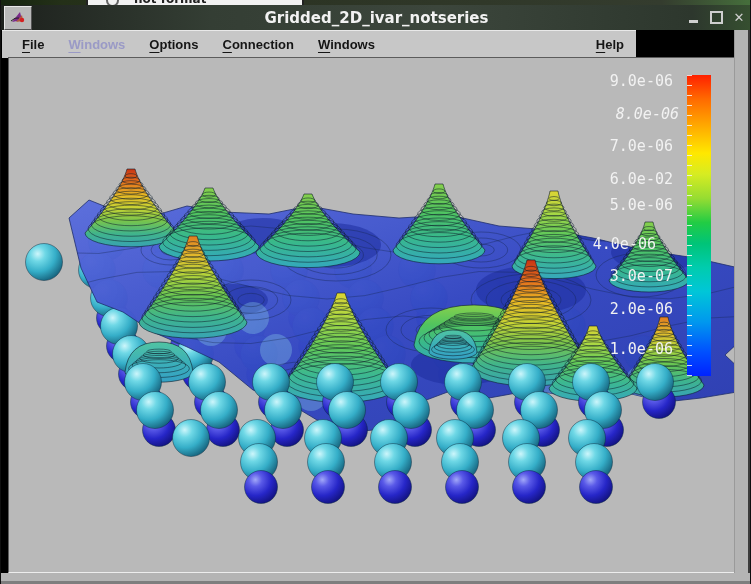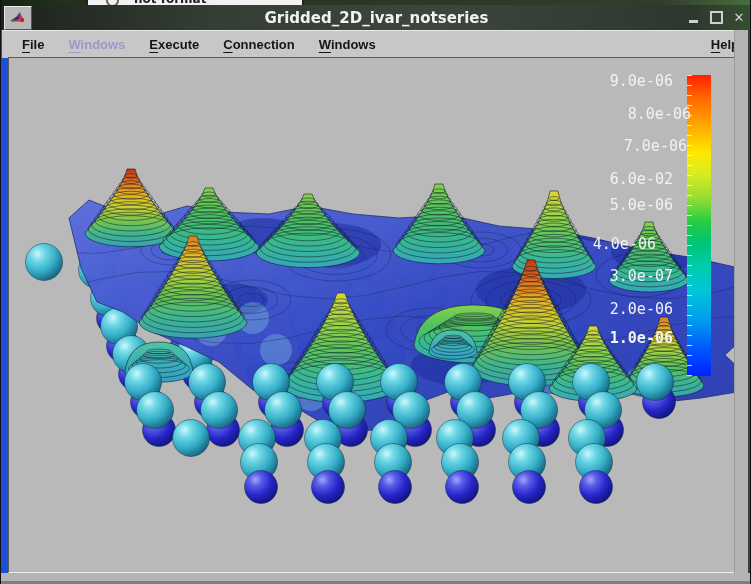--- a/index.html
+++ b/index.html
@@ -1,16 +1,16 @@
 <!DOCTYPE html>
 <html><head>
 <meta charset="utf-8">
 <style>
   html,body{margin:0;padding:0;background:#555;font-family:"Liberation Sans",sans-serif;}
-  #win{position:relative;width:751px;height:584px;background:#1d4ed8;overflow:hidden;
+  #win{position:relative;width:751px;height:584px;background:#000000;overflow:hidden;
        border-left:1px solid #101010;border-right:1px solid #101010;box-sizing:border-box;}
   
   #behind{position:absolute;left:0;top:0;width:751px;height:5px;
           background:linear-gradient(90deg,#15240f 0%,#243018 8%,#2c3424 40%,#343c2e 88%,#46703c 100%);}
   #behind .frag{position:absolute;left:85px;top:0;width:214px;height:5px;background:#f2f2f2;
                 overflow:hidden;border-left:2px solid #222;border-right:2px solid #222;}
   #behind .frag span{position:absolute;top:-8px;left:46px;font:bold 12px "DejaVu Sans",sans-serif;color:#222;}
   #behind .frag .ring{position:absolute;left:18px;top:-6px;width:9px;height:9px;border:2px solid #666;border-radius:50%;}
   
   #titlebar{position:absolute;left:0;top:5px;width:751px;height:25px;
@@ -19,21 +19,21 @@
   #appicon{position:absolute;left:3px;top:1px;width:26px;height:22px;background:#b9b9b9;
     border-top:1px solid #e8e8e8;border-left:1px solid #e8e8e8;border-right:1px solid #555;border-bottom:1px solid #555;
     display:flex;align-items:center;justify-content:center;}
   #title{flex:1;text-align:center;color:#f2f2f2;font:bold 15px "DejaVu Sans",sans-serif;letter-spacing:0px;}
   #wbtns{position:absolute;right:6px;top:0;height:25px;display:flex;align-items:center;gap:9px;}
   .wbtn{width:14px;height:14px;display:flex;align-items:center;justify-content:center;color:#cfcfcf;cursor:pointer;}
   .glyph-min{width:9px;height:0;border-bottom:3px solid #cfcfcf;margin-top:7px;}
   .glyph-max{width:9px;height:9px;border:2px solid #cfcfcf;}
   .glyph-x{font:bold 13px "DejaVu Sans",sans-serif;}
   
-  #menubar{position:absolute;left:1px;top:30px;width:749px;height:27px;background:#c7c7c7;
+  #menubar{position:absolute;left:1px;top:30px;width:634px;height:27px;background:#c7c7c7;
     border-top:1px solid #e9e9e9;display:flex;align-items:center;}
   .mitem{display:inline-block;font:bold 13px "Liberation Sans",sans-serif;color:#151515;
     padding:2px 4px;margin-left:16px;cursor:pointer;}
   .mitem::first-letter{text-decoration:underline;text-underline-offset:3px;}
   .mitem.disabled{color:#9a9ac6;}
   .mitem.help{margin-left:auto;margin-right:8px;}
   
   #canvas{position:absolute;left:7px;top:57px;width:726px;height:514px;background:#b9b9b9;
     border-top:1px solid #5c5c5c;border-left:1px solid #5c5c5c;
     border-bottom:1px solid #ededed;border-right:1px solid #ededed;}
@@ -78,21 +78,21 @@
         </div>
       <div class="wbtn glyph-x">
           <span>✕</span>
         </div>
     </div>
   </div>
 
   <div id="menubar">
     <span class="mitem">File</span>
     <span class="mitem disabled">Windows</span>
-    <span class="mitem">Execute</span>
+    <span class="mitem">Options</span>
     <span class="mitem">Connection</span>
     <span class="mitem">Windows</span>
     <span class="mitem help">Help</span>
   </div>
 
   <div id="canvas">
     <svg id="scene" width="726" height="514" viewBox="8 58 726 514" preserveAspectRatio="none">
         <defs>
           <radialGradient id="gCyan" cx="33%" cy="28%" r="78%">
             <stop offset="0%" stop-color="#cdf6fb"></stop>
@@ -580,25 +580,25 @@
       <div class="cbtick" style="top: 240px;"></div>
       <div class="cbtick" style="top: 250px;"></div>
       <div class="cbtick" style="top: 260px;"></div>
       <div class="cbtick" style="top: 270px;"></div>
       <div class="cbtick" style="top: 280px;"></div>
       <div class="cbtick" style="top: 290px;"></div>
       <div class="cbtick" style="top: 300px;"></div>
     </div>
   <div id="cblabels">
       <div class="cblabel" style="top: 72px; right: 77px;">9.0e-06</div>
-      <div class="cblabel" style="top: 104.5px; right: 59px;">8.0e-06</div>
-      <div class="cblabel" style="top: 137px; right: 63px;">7.0e-06</div>
+      <div class="cblabel" style="top: 104.5px; right: 71px; font-style: italic;">8.0e-06</div>
+      <div class="cblabel" style="top: 137px; right: 77px;">7.0e-06</div>
       <div class="cblabel" style="top: 169.5px; right: 77px;">6.0e-02</div>
       <div class="cblabel" style="top: 196px; right: 77px;">5.0e-06</div>
       <div class="cblabel" style="top: 234.5px; right: 94px;">4.0e-06</div>
       <div class="cblabel" style="top: 267px; right: 77px;">3.0e-07</div>
       <div class="cblabel" style="top: 299.5px; right: 77px;">2.0e-06</div>
-      <div class="cblabel" style="top: 329px; right: 77px; font-weight: bold;">1.0e-06</div>
+      <div class="cblabel" style="top: 340px; right: 77px;">1.0e-06</div>
     </div>
 
   <div id="frame-right"></div>
   <div id="frame-bottom"></div>
 </div>
 
 </body></html>

